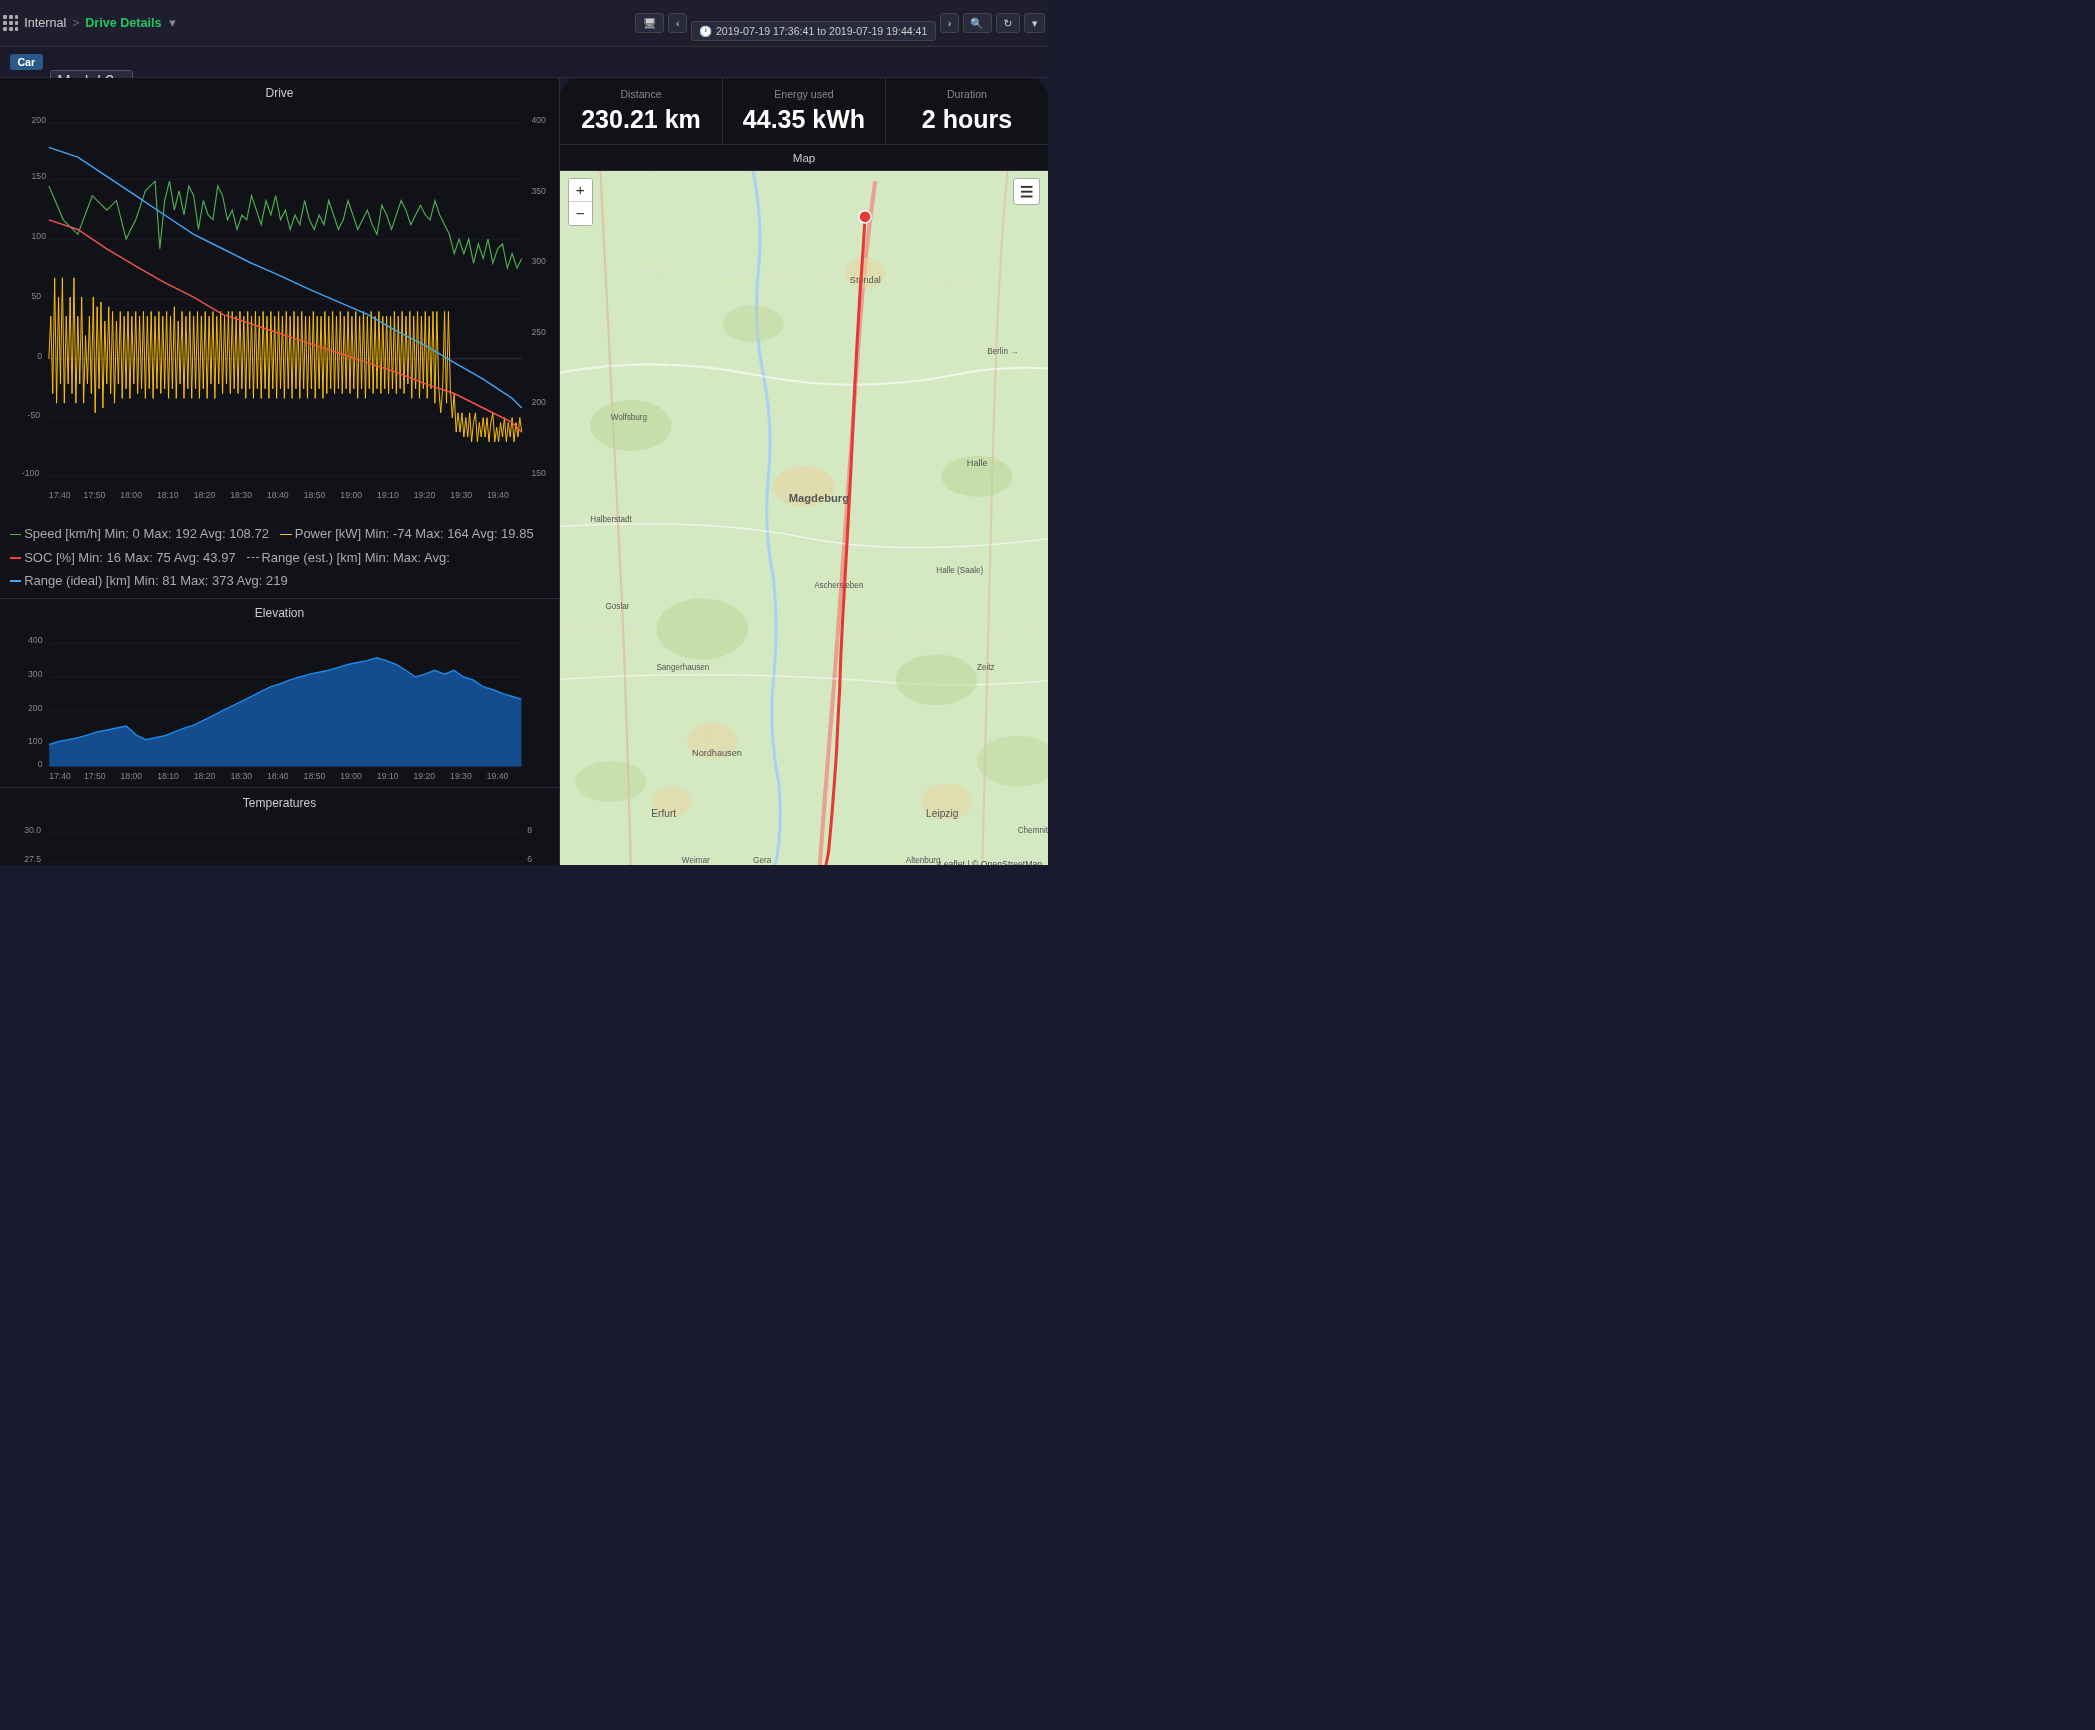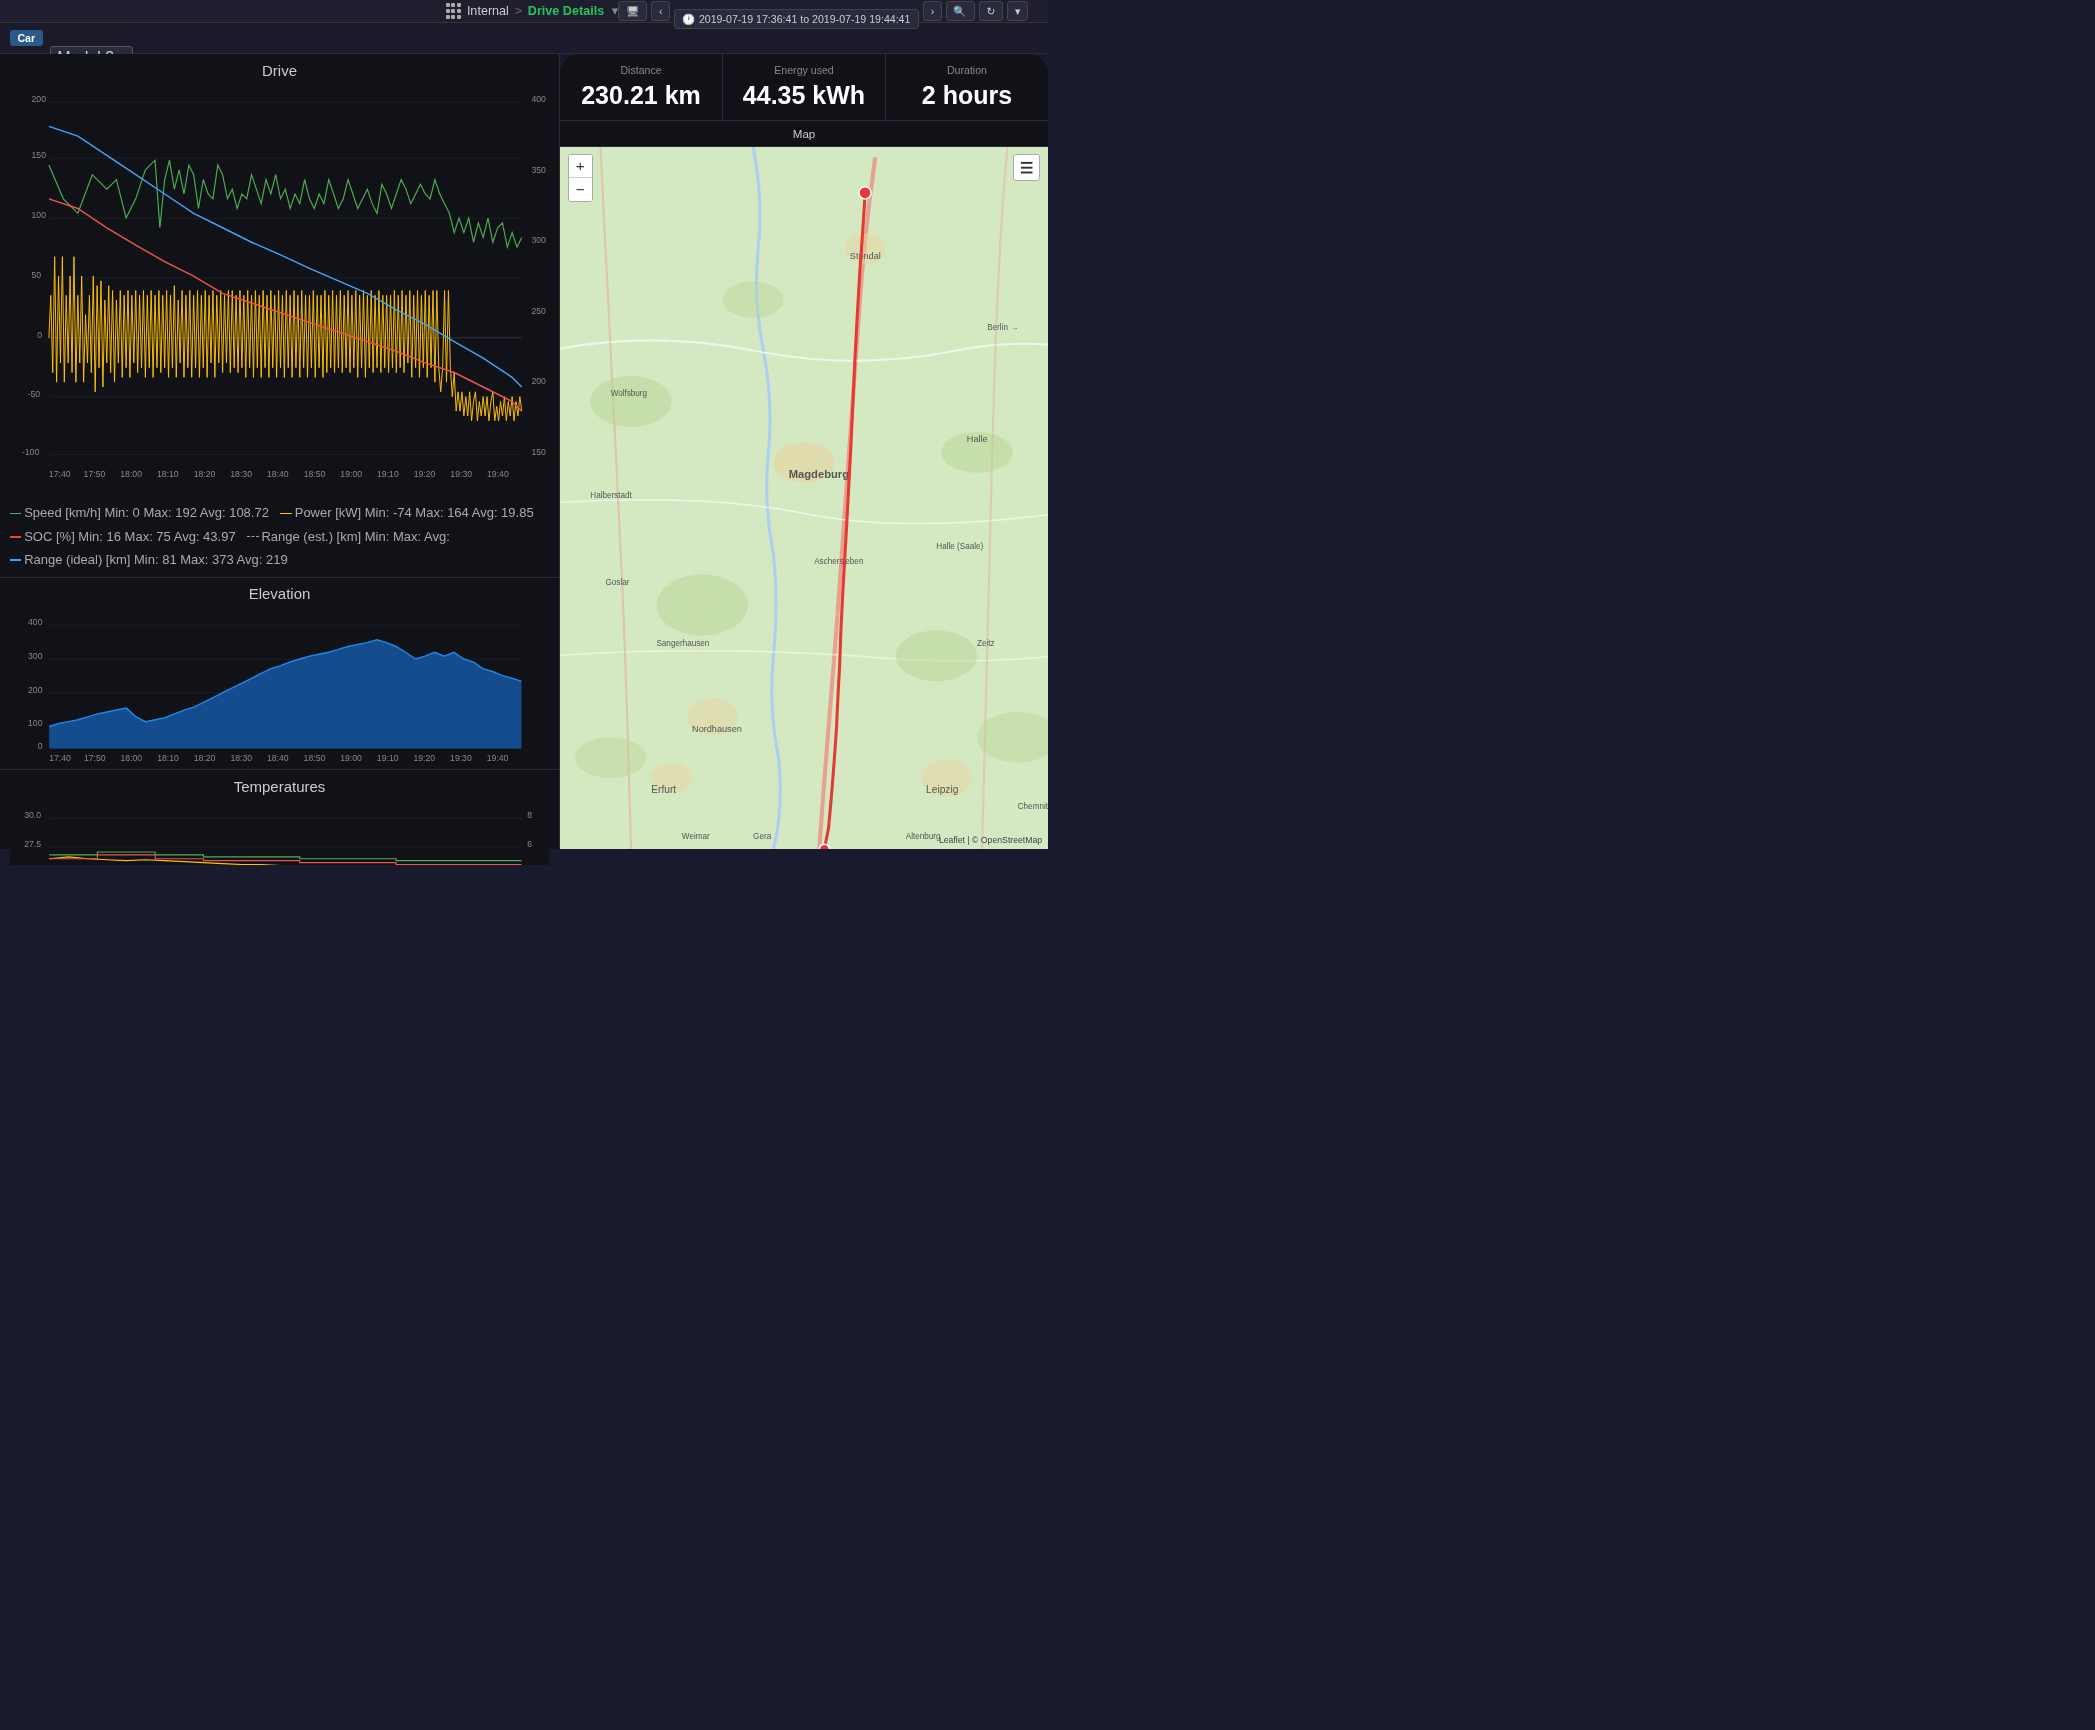--- a/index.html
+++ b/index.html
@@ -9,26 +9,26 @@
       font-family: Arial, sans-serif;
       font-size: 11.6px;
       width: 1048px;
       height: 865px;
       overflow: hidden;
     }
 
     
     .header {
       background: #1e1e2e;
-      height: 23px;
+      height: 47px;
       display: flex;
       align-items: center;
-      padding: 0 20px;
+      padding: 0 3px;
       border-bottom: 1px solid #333;
-      justify-content: flex-end;
+      justify-content: space-between;
     }
     .header-left {
       display: flex;
       align-items: center;
       gap: 5.8px;
     }
     .grid-icon {
       width: 15.4px; height: 15.4px;
       display: grid;
       grid-template-columns: 1fr 1fr 1fr;
@@ -86,21 +86,21 @@
       background: #111118;
       border-right: 1px solid #2a2a3a;
     }
 
     
     .chart-container {
       padding: 7.7px 9.7px 3.9px 9.7px;
       border-bottom: 1px solid #2a2a3a;
     }
     .chart-title {
-      text-align: center; color: #ccc; font-size: 15px; margin-bottom: 3.9px;
+      text-align: center; color: #ccc; font-size: 12px; margin-bottom: 3.9px;
     }
     .chart-area {
       position: relative;
       background: #111118;
     }
     .chart-legend {
       font-size: 13px; color: #aaa; padding: 2.9px 0 1.9px 0;
       line-height: 1.6;
     }
     .legend-item { display: inline-flex; align-items: center; gap: 2.9px; margin-right: 7.7px; }

